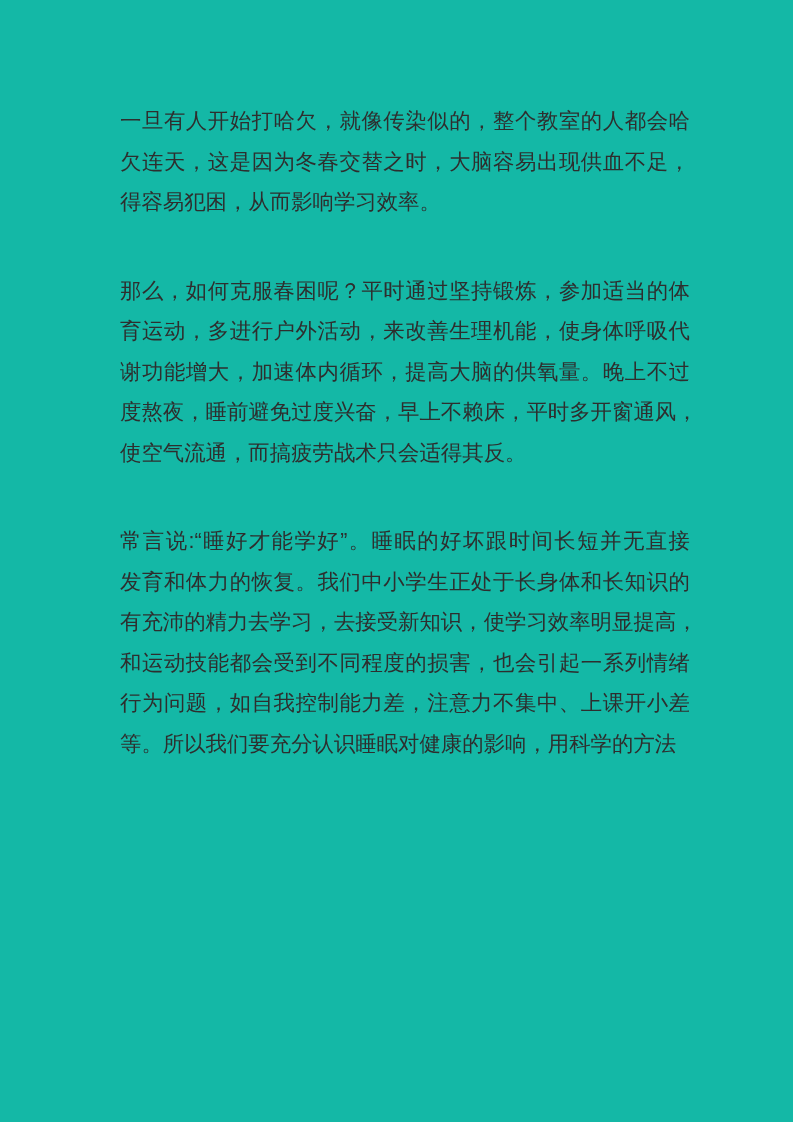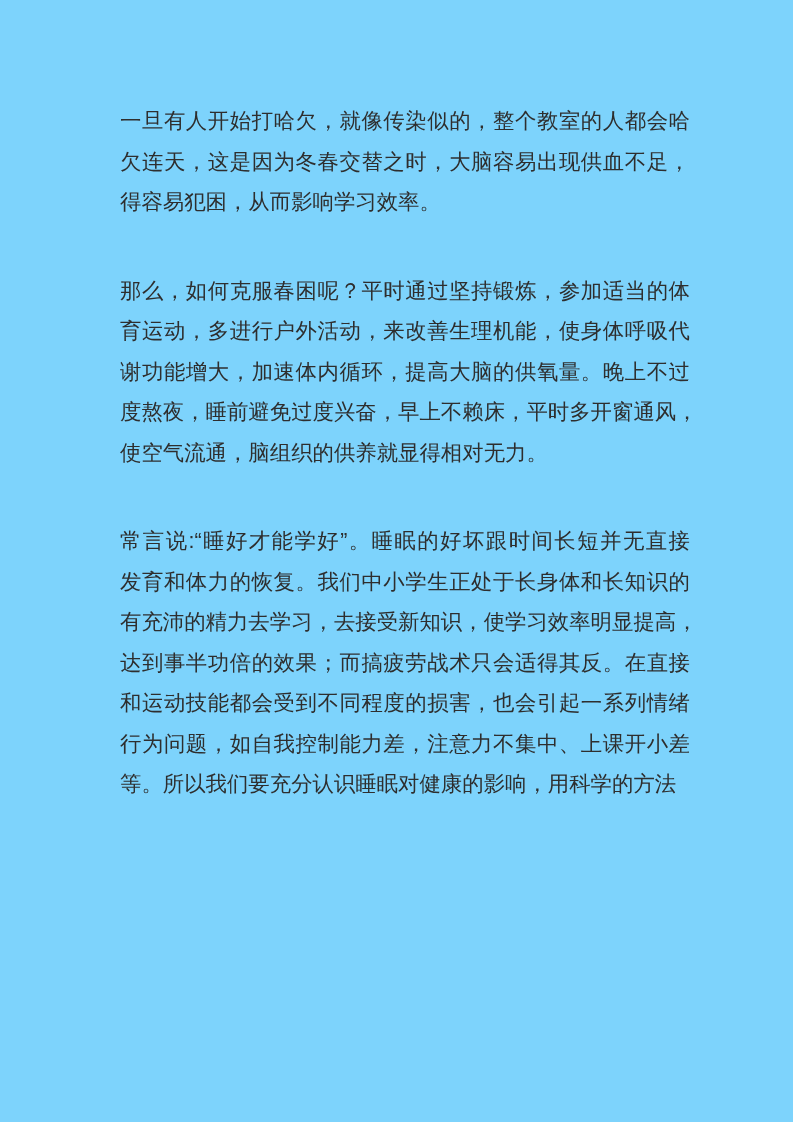--- a/index.html
+++ b/index.html
@@ -44,37 +44,36 @@
     white-space: nowrap;
     overflow: visible;
   }
   .line-last {
     text-align-last: left;
   }
 </style>
 </head>
 <body>
 
-<div class="page" style="background: #7dd3fc;">
+<div class="page" style="background: #14b8a6;">
   <div class="text-content" style="color: rgb(46, 46, 46);">
       <div class="paragraph">
         <div class="line">一旦有人开始打哈欠，就像传染似的，整个教室的人都会哈</div>
         <div class="line">欠连天，这是因为冬春交替之时，大脑容易出现供血不足，</div>
         <div class="line line-last">得容易犯困，从而影响学习效率。</div>
       </div>
       <div class="paragraph">
         <div class="line">那么，如何克服春困呢？平时通过坚持锻炼，参加适当的体</div>
         <div class="line">育运动，多进行户外活动，来改善生理机能，使身体呼吸代</div>
         <div class="line">谢功能增大，加速体内循环，提高大脑的供氧量。晚上不过</div>
         <div class="line">度熬夜，睡前避免过度兴奋，早上不赖床，平时多开窗通风，</div>
-        <div class="line line-last">使空气流通，脑组织的供养就显得相对无力。</div>
+        <div class="line line-last">使空气流通，而搞疲劳战术只会适得其反。</div>
       </div>
       <div class="paragraph">
         <div class="line">常言说:“睡好才能学好”。睡眠的好坏跟时间长短并无直接</div>
         <div class="line">发育和体力的恢复。我们中小学生正处于长身体和长知识的</div>
         <div class="line">有充沛的精力去学习，去接受新知识，使学习效率明显提高，</div>
-        <div class="line">达到事半功倍的效果；而搞疲劳战术只会适得其反。在直接</div>
         <div class="line">和运动技能都会受到不同程度的损害，也会引起一系列情绪</div>
         <div class="line">行为问题，如自我控制能力差，注意力不集中、上课开小差</div>
         <div class="line line-last">等。所以我们要充分认识睡眠对健康的影响，用科学的方法</div>
       </div>
     </div>
 </div>
 
 </body></html>

